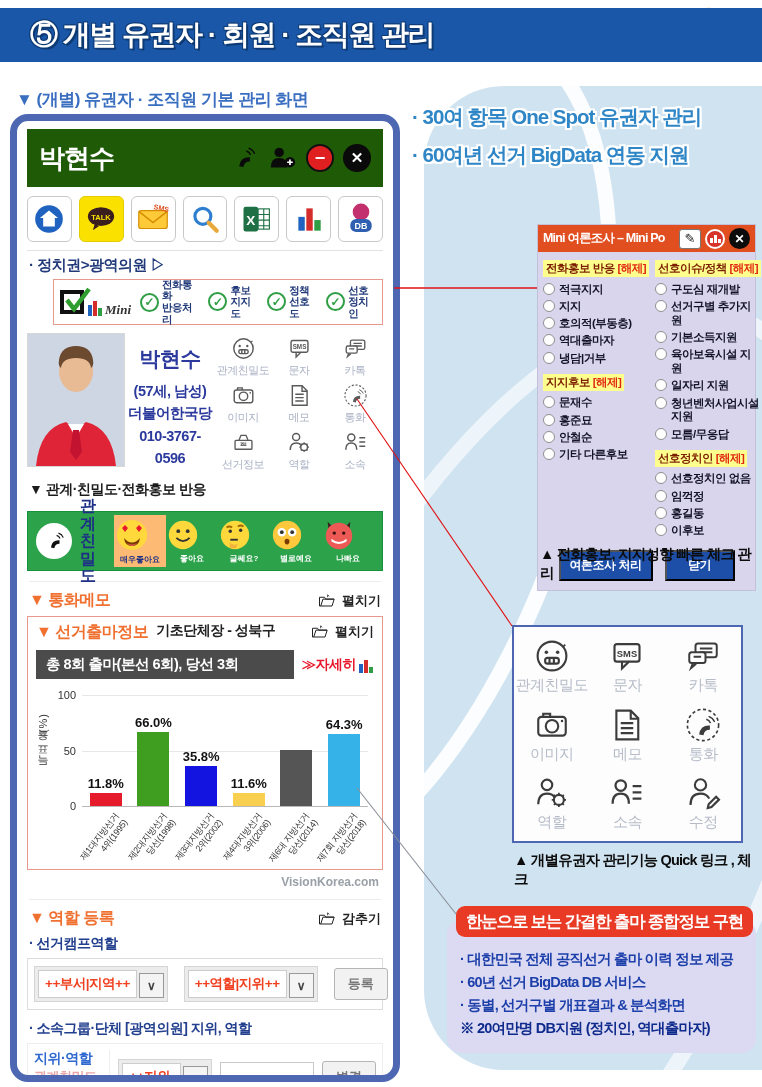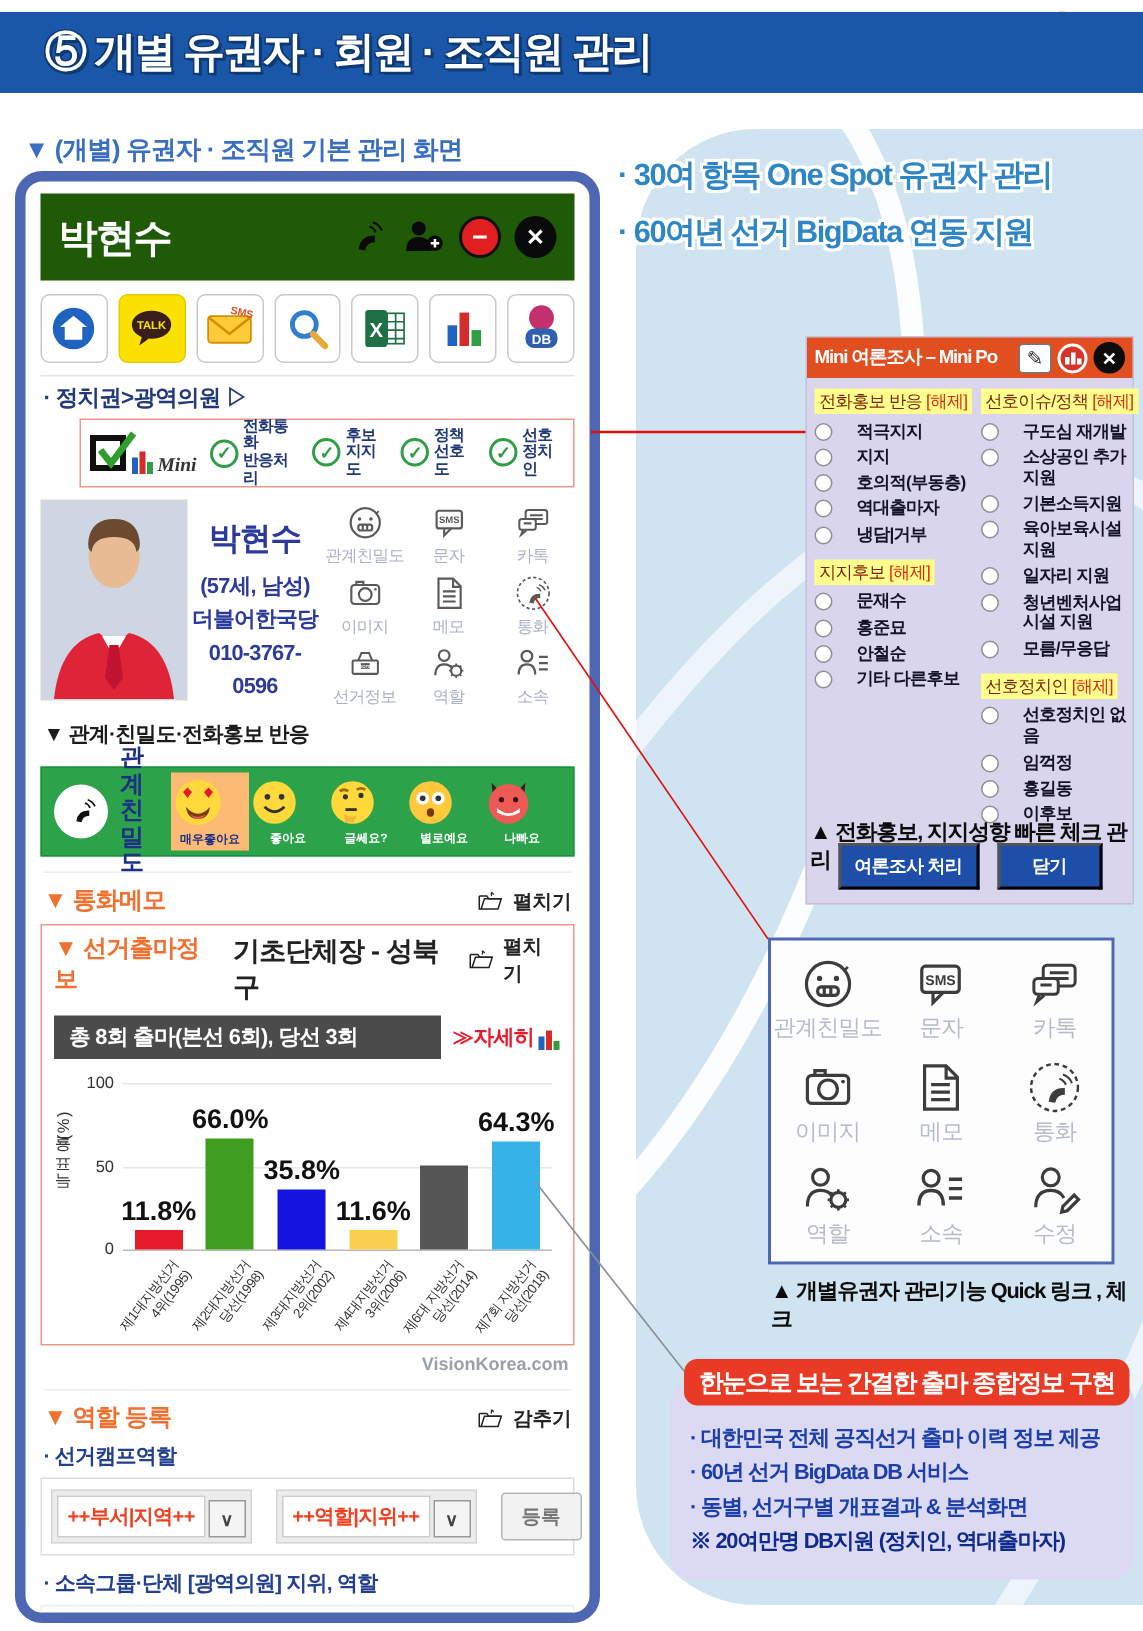--- a/index.html
+++ b/index.html
@@ -57,36 +57,36 @@
   .gphone{width:36px;height:36px;background:#fff;border-radius:50%;display:flex;align-items:center;justify-content:center;flex:none;color:#111}
   .gcap{color:#1d2f86;font-weight:800;font-size:16px;line-height:1.1;letter-spacing:-0.5px}
   .emos{flex:1;display:flex;justify-content:space-around;align-items:center}
   .emo{text-align:center;width:52px;padding:2px 0}
   .emo .el{font-size:8px;color:#fff;font-weight:700;margin-top:1px;white-space:nowrap}
   .emo.sel{background:#fdba74}
   .emo.sel .el{color:#1d2f86}
 
   .rowhead{display:flex;align-items:center;justify-content:space-between;margin:10px 2px 5px;padding-top:8px;border-top:1px solid #ececec}
   .orange{color:#f07030;font-weight:800;font-size:16px;letter-spacing:-0.5px}
-  .esub{font-size:18px;font-weight:800;color:#222;margin-left:8px;letter-spacing:-0.5px}
+  .esub{font-size:14px;font-weight:800;color:#222;margin-left:8px;letter-spacing:-0.5px}
   .toggle{display:flex;align-items:center;gap:3px;font-size:13px;color:#222;font-weight:700}
 
   .ebox{border:1px solid #e6998c;padding:5px 8px 4px;margin-top:2px}
   .ehead{display:flex;align-items:flex-start}
   .darkbar{margin-top:7px;display:flex;align-items:center}
   .dbar{background:#4b4b4b;color:#fff;font-weight:800;font-size:14.5px;padding:5px 10px;flex:1;letter-spacing:-0.5px}
   .detail{color:#e8192c;font-weight:800;font-size:14px;margin-left:8px;display:flex;align-items:flex-end;gap:2px;letter-spacing:-0.5px}
 
   .chart{position:relative;margin:16px 6px 0 46px;height:112px;border-bottom:1px solid #b9b9b9}
   .gl{position:absolute;left:0;right:0;border-top:1px solid #e7e7e7}
   .ytick{position:absolute;left:-28px;font-size:11px;color:#333;width:22px;text-align:right}
   .ylab{position:absolute;left:-46px;top:18px;font-size:11px;color:#333;writing-mode:vertical-rl;transform:rotate(180deg);letter-spacing:1px}
   .bars{position:absolute;left:0;right:0;bottom:0;top:0;display:flex;justify-content:space-around;align-items:flex-end}
   .barcell{width:34px;height:100%;display:flex;flex-direction:column;justify-content:flex-end;align-items:center}
-  .bval{font-size:18px;font-weight:800;color:#111;margin-bottom:2px;white-space:nowrap}
+  .bval{font-size:13px;font-weight:800;color:#111;margin-bottom:2px;white-space:nowrap}
   .bar{width:32px}
   .xlabs{display:flex;justify-content:space-around;margin:0 6px 0 46px;height:58px}
   .xcell{position:relative;width:34px}
   .xrot{position:absolute;right:10px;top:4px;transform:rotate(-52deg);transform-origin:top right;font-size:9px;color:#333;white-space:nowrap;text-align:right;line-height:1.2;letter-spacing:-0.3px}
   .wm{text-align:right;color:#9aa0a8;font-weight:800;font-size:12px;margin:5px 4px 0 0}
 
   .bluecap{color:#23408f;font-weight:800;font-size:14px;margin:6px 2px 5px;letter-spacing:-0.5px}
   .ctrlrow{border:1px solid #ddd;display:flex;align-items:center;padding:7px 6px;gap:8px}
   .vsep{width:1px;align-self:stretch;background:#e2e2e2}
   .dd{background:#ececec;border:1px solid #d5d5d5;padding:3px;display:flex;align-items:flex-end;gap:2px}
@@ -104,23 +104,23 @@
 
   .poll{position:absolute;left:537px;top:224px;width:219px;background:#d9d5ec;border:1px solid #c4c0da;z-index:3}
   .pollhead{height:27px;background:#e14e1f;display:flex;align-items:center;padding:0 5px;gap:4px}
   .polltitle{color:#fff;font-weight:800;font-size:12.5px;flex:1;letter-spacing:-0.8px;white-space:nowrap;overflow:hidden}
   .pencil{width:22px;height:20px;background:#fff;border:1px solid #777;border-radius:3px;display:flex;align-items:center;justify-content:center;font-size:13px;color:#222;flex:none;margin-left:-14px}
   .chartbtn{width:20px;height:20px;border-radius:50%;background:#d6332a;border:2px solid #fff;display:flex;align-items:flex-end;justify-content:center;gap:1px;padding-bottom:4px;flex:none}
   .chartbtn i{display:block;width:3px;background:#fff}
   .xbtn{width:21px;height:21px;border-radius:50%;background:#0c0c0c;color:#fff;display:flex;align-items:center;justify-content:center;font-weight:800;font-size:12px;flex:none}
   .pollbody{display:flex;padding:6px 5px 2px;gap:6px}
   .pcol{flex:1}
-  .ghead{display:inline-block;background:#ffff8e;font-size:11.5px;font-weight:400;color:#7c1f00;padding:1px 3px;margin:5px 0 2px;letter-spacing:-0.5px;white-space:nowrap}
+  .ghead{display:inline-block;background:#ffff8e;font-size:11.5px;font-weight:700;color:#7c1f00;padding:1px 3px;margin:5px 0 2px;letter-spacing:-0.5px;white-space:nowrap}
   .ghead .tag{color:#e02810}
-  .opt{display:flex;align-items:flex-start;gap:16px;font-size:11.5px;color:#141428;margin:3.5px 0;line-height:1.2;font-weight:600;letter-spacing:-0.5px}
+  .opt{display:flex;align-items:flex-start;gap:4px;font-size:11.5px;color:#141428;margin:3.5px 0;line-height:1.2;font-weight:600;letter-spacing:-0.5px}
   .radio{width:12px;height:12px;border:1.5px solid #8f8f8f;border-radius:50%;background:#fff;flex:none}
   .pollbtns{display:flex;gap:12px;padding:6px 8px 9px;justify-content:center}
   .pbtn{background:#1d4fa8;color:#fff;font-size:12px;font-weight:800;padding:5px 0;text-align:center;letter-spacing:-0.5px}
   .pbtn.b1{width:94px}.pbtn.b2{width:70px}
   .cap{position:absolute;z-index:3;font-size:14.5px;font-weight:800;color:#0c0c0c;letter-spacing:-0.8px}
 
   .quick{position:absolute;left:512px;top:625px;width:231px;height:218px;background:#fdfdfd;border:2px solid #4d67b2;display:grid;grid-template-columns:repeat(3,1fr);align-content:space-evenly;justify-items:center;z-index:3;color:#3c3c3c}
   .qitem{text-align:center}
   .qitem svg{margin:0 auto}
   .ql{font-size:15px;color:#b5bcc8;letter-spacing:-0.5px}
@@ -674,21 +674,21 @@
         </div>
     </div>
     <div class="pcol">
       <span class="ghead" style="margin-top:0"><span>선호이슈/정책</span> <span class="tag">[해제]</span></span>
       <div class="opt">
           <span class="radio"></span>
           <span>구도심 재개발</span>
         </div>
       <div class="opt">
           <span class="radio"></span>
-          <span>소상공인 추가지원</span>
+          <span>선거구별 추가지원</span>
         </div>
       <div class="opt">
           <span class="radio"></span>
           <span>기본소득지원</span>
         </div>
       <div class="opt">
           <span class="radio"></span>
           <span>육아보육시설 지원</span>
         </div>
       <div class="opt">

